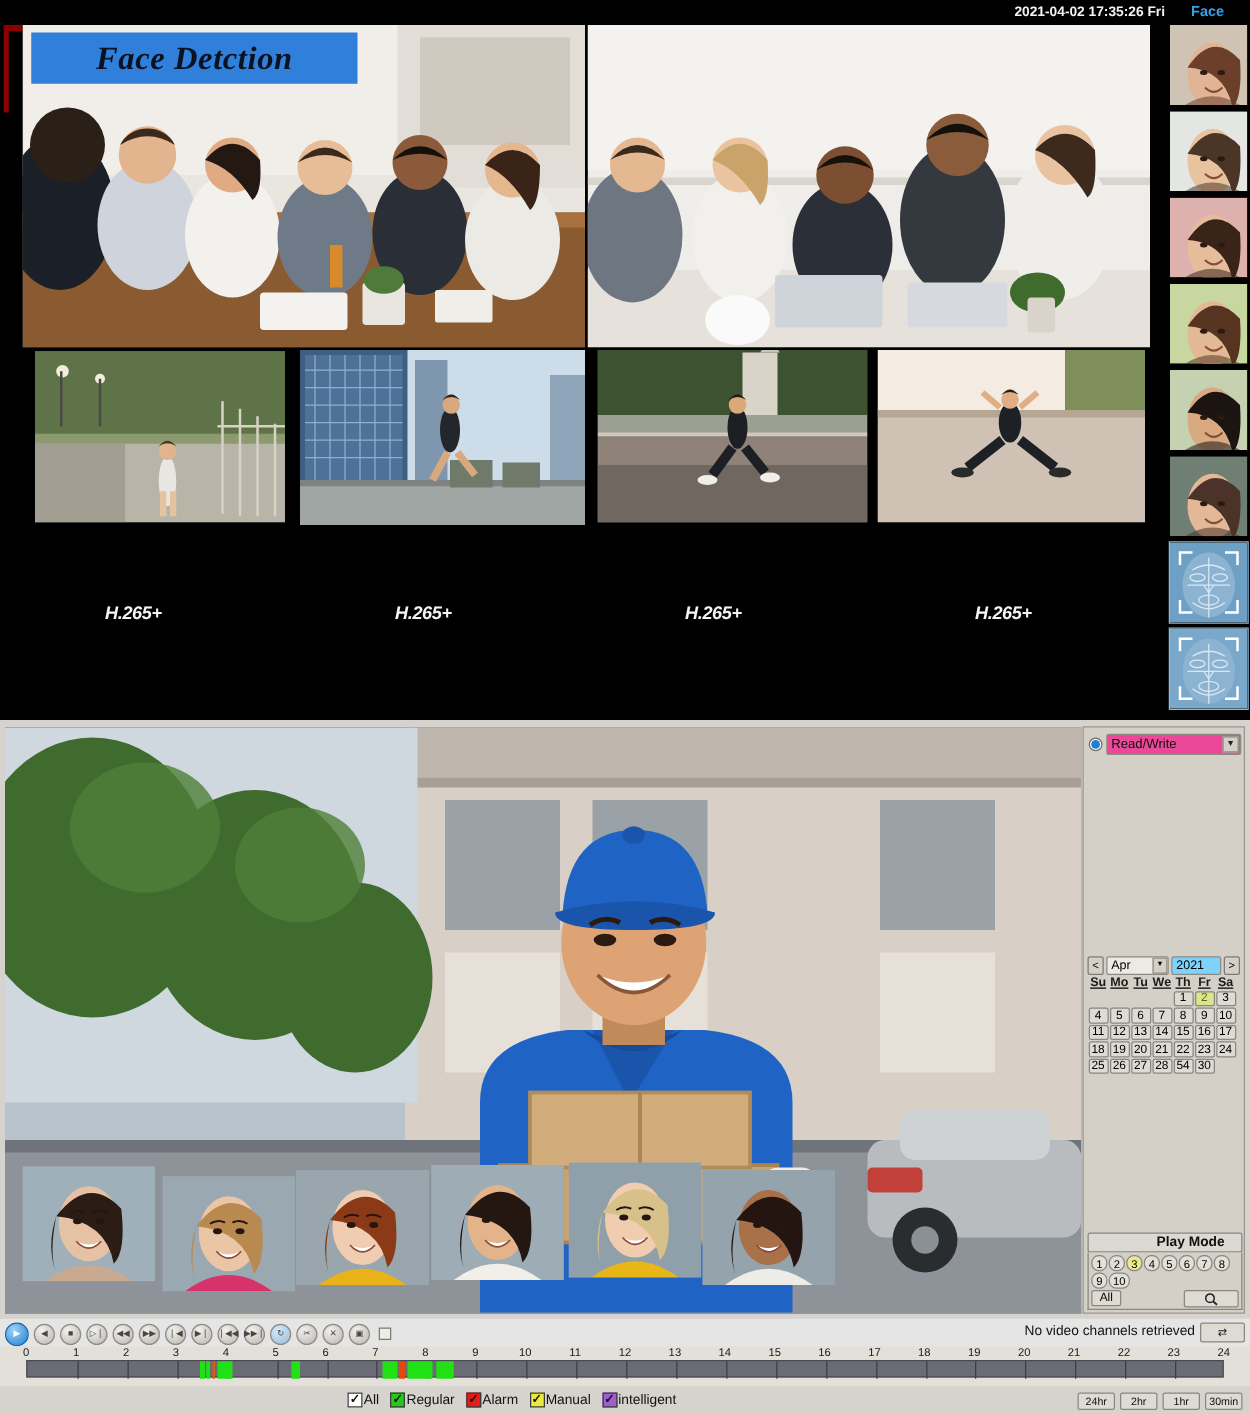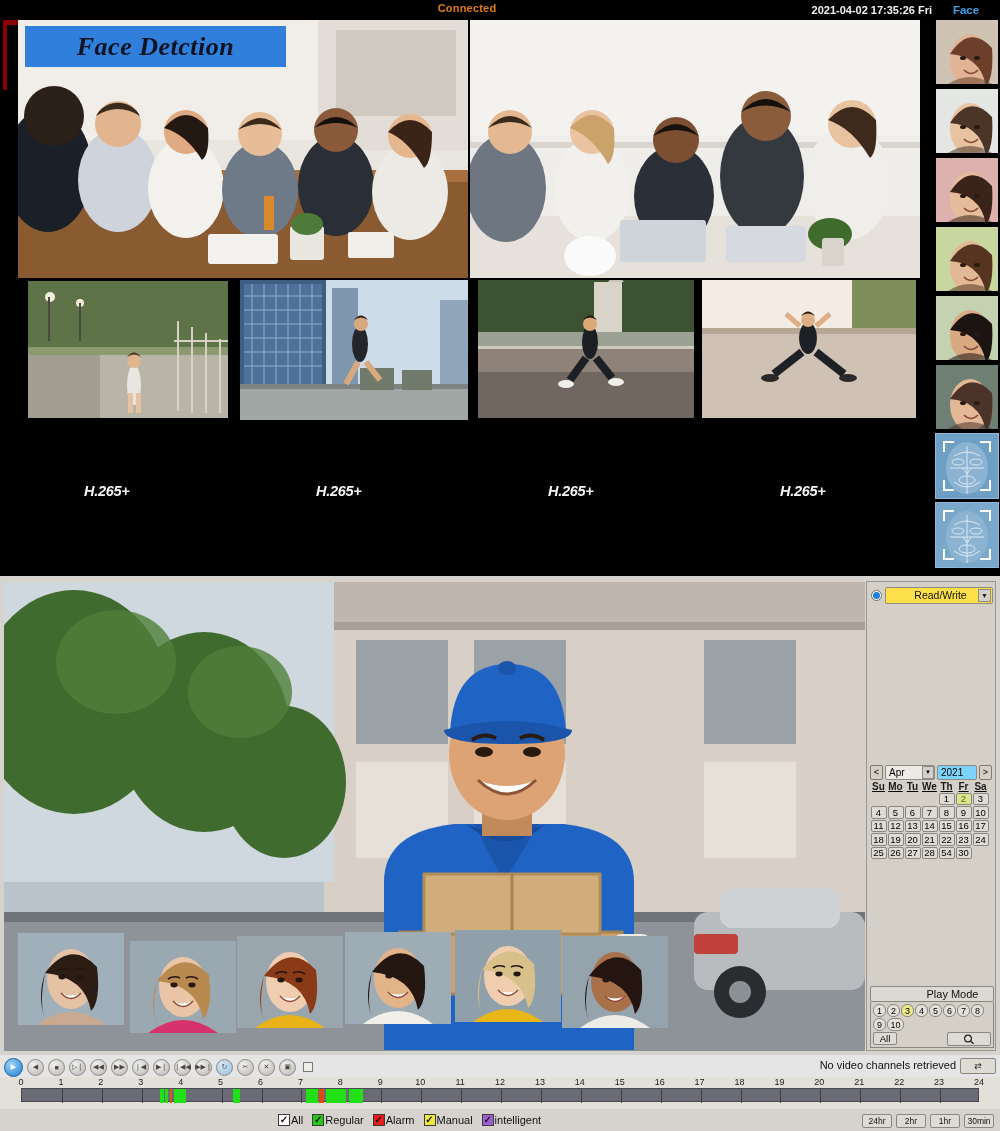--- a/index.html
+++ b/index.html
@@ -142,26 +142,25 @@
     border: 1px solid #6f6b64; background: #fff;
     display: flex; align-items: center; justify-content: center;
     flex: none;
   }
   #rw-radio::after {
     content: ""; width: 7px; height: 7px; border-radius: 50%;
     background: #1f7fd4;
   }
   #rw-select {
     margin-left: 3px; flex: 1; height: 17px;
-    background: #fde047; border: 1px solid #8e8a84;
+    background: #ec4899; border: 1px solid #8e8a84;
     border-radius: 2px;
     display: flex; align-items: center;
     font-size: 10.5px; color: #11100e; padding-left: 3px;
     position: relative;
-    justify-content: center;
   }
   #rw-arrow {
     position: absolute; right: 1px; top: 1px;
     width: 13px; height: 13px;
     background: #d4d0c8; border: 1px solid #8e8a84;
     display: flex; align-items: center; justify-content: center;
     font-size: 7px; color: #222;
   }
 
   
@@ -206,21 +205,21 @@
   }
   .cal-day.empty { background: transparent; border: none; }
   .cal-day.sel { background: #d9e58a; color: #5a6a1a; }
 
   
   #playmode-box { position: absolute; left: 3px; top: 404px; width: 124px; }
   #playmode-title {
     height: 16px; background: #dcd9d2; border: 1px solid #8a8680;
     border-radius: 2px;
     display: flex; align-items: center; justify-content: center;
-    font-size: 11px; font-weight: normal; color: #111; padding-left: 41px;
+    font-size: 11px; font-weight: bold; color: #111; padding-left: 41px;
   }
   #playmode-body {
     border: 1px solid #8a8680; border-top: none;
     padding: 2px 1px 2px 2px; background: #d4d0c8;
     position: relative; height: 46px;
   }
   #chan-list { display: flex; flex-wrap: wrap; gap: 1px; }
   .chan {
     width: 13px; height: 13px; font-size: 9px;
     display: flex; align-items: center; justify-content: center;
@@ -334,21 +333,20 @@
     font-size: 8.5px; color: #111;
     display: flex; align-items: center; justify-content: center;
   }
 </style>
 </head>
 <body>
 
 <div id="live-section">
 
   <div id="top-status-bar">
-    <div id="connected-label">Connected</div>
     <div id="datetime-label">2021-04-02 17:35:26 Fri</div>
     <div id="face-tab">Face</div>
   </div>
 
   <div id="ch1-selection"></div>
   <div id="ch1-selection-left"></div>
 
   <div class="video-pane" id="pane-ch1">
     <svg width="450" height="258" viewBox="0 0 450 258">
       <rect width="450" height="258" fill="#e9e6e0"></rect>

